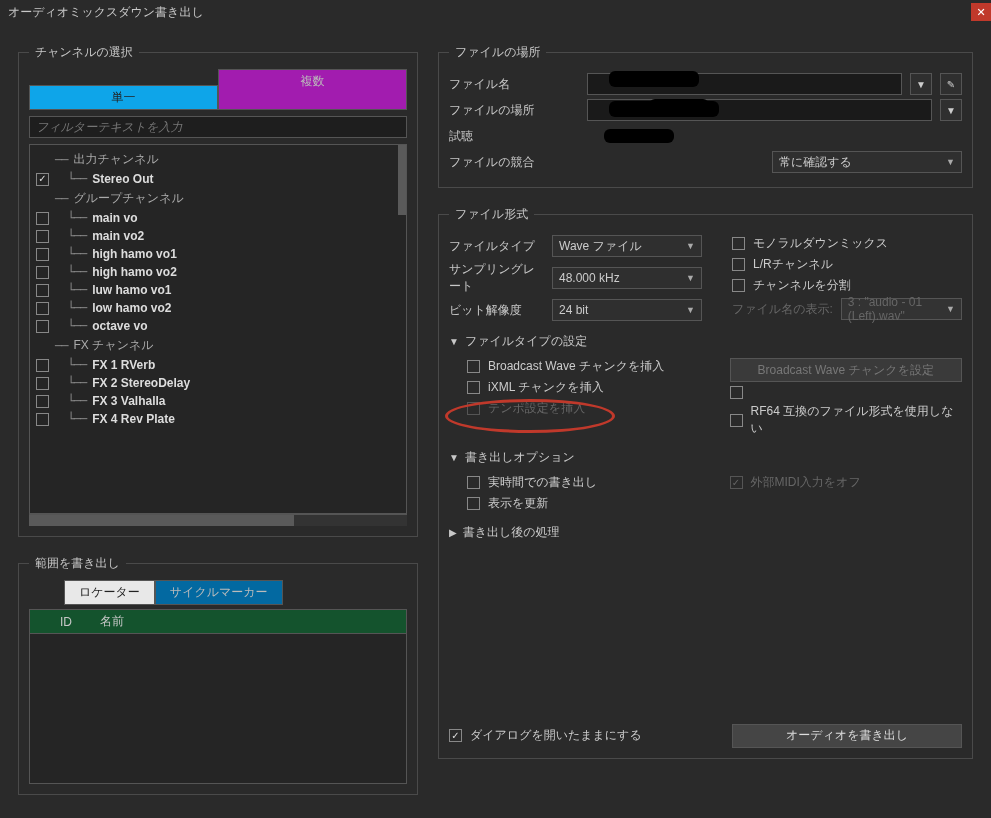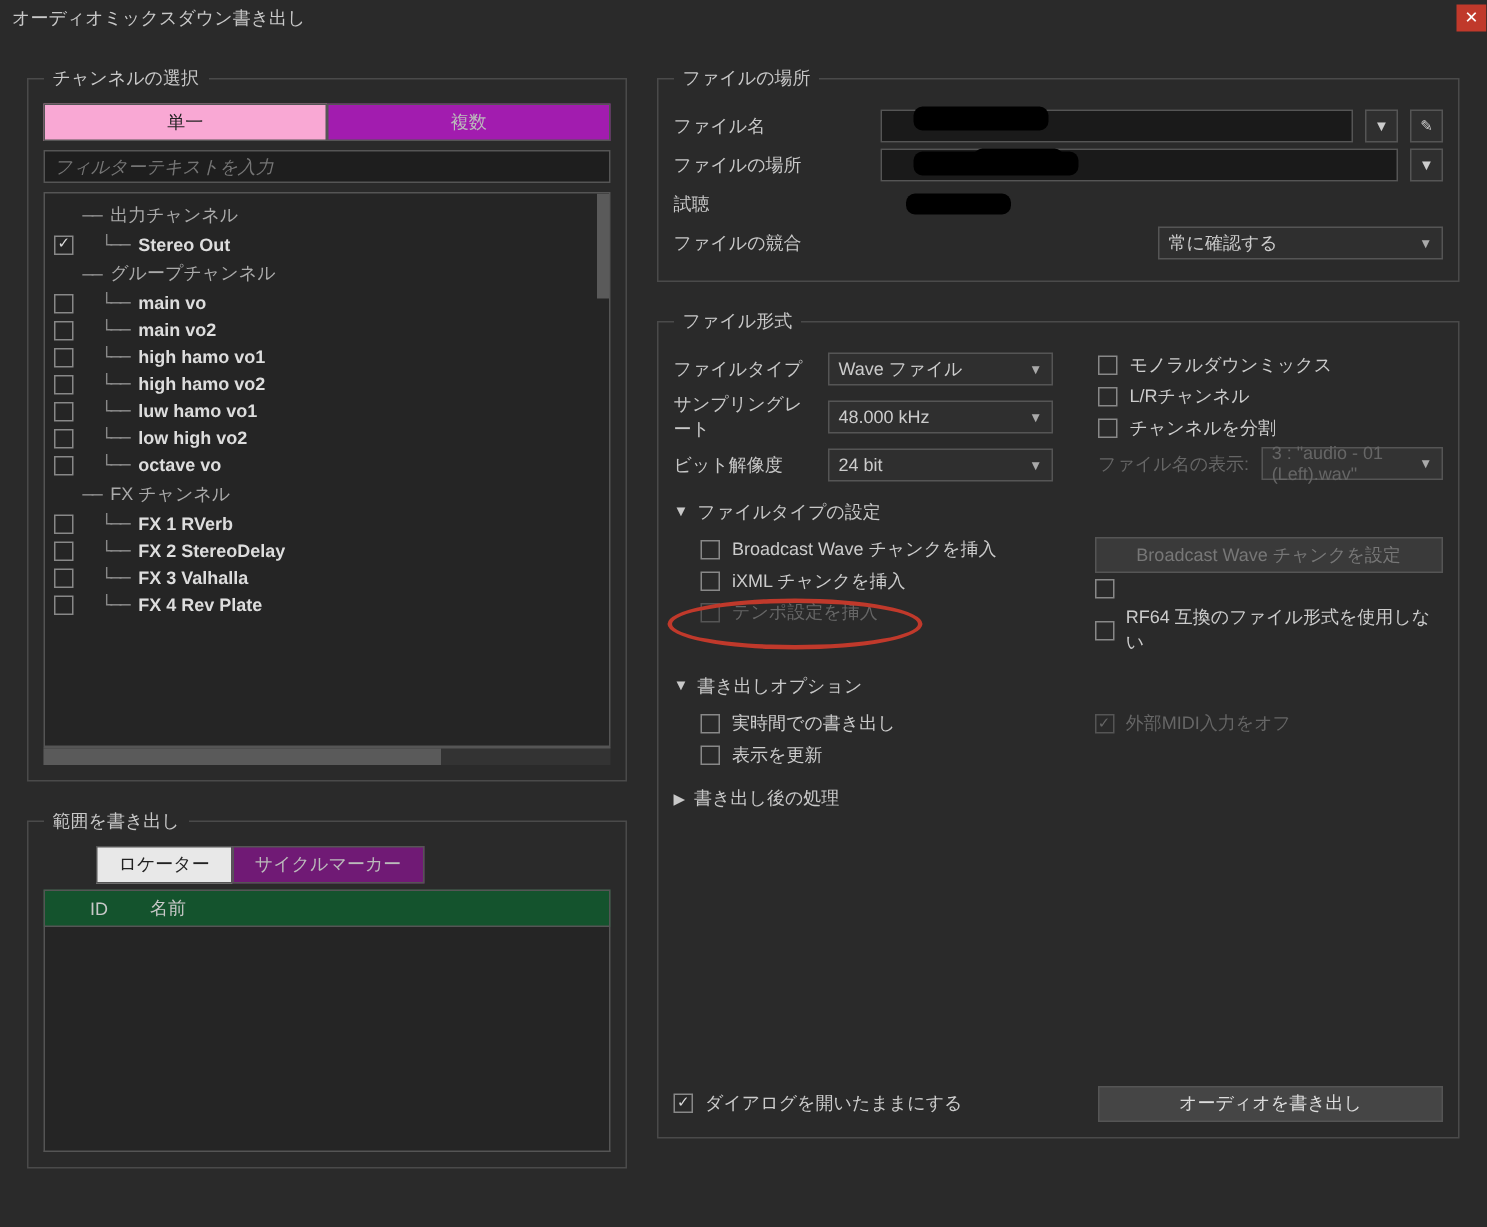--- a/index.html
+++ b/index.html
@@ -48,21 +48,21 @@
   .tabbar { display: flex; margin-bottom: 6px; }
   .tab {
     flex: 1;
     text-align: center;
     padding: 3px 0;
     background: #a21caf;
     color: #bbb;
     border: 1px solid #555;
     font-size: 12px;
   }
-  .tab.active { background: #f9a8d4; color: #222; }
+  .tab.active { background: #0ea5e9; color: #222; margin-top: 16px; }
   .filterbox {
     width: 100%;
     background: #1e1e1e;
     border: 1px solid #555;
     color: #888;
     font-style: italic;
     padding: 3px 6px;
     margin-bottom: 6px;
     font-size: 12px;
   }
@@ -170,21 +170,21 @@
     position: absolute;
     background: #000;
     border-radius: 6px;
     pointer-events: none;
   }
   .two-col { display: flex; gap: 30px; }
   .two-col > div { flex: 1; }
   .range-tabs { display: flex; margin-bottom: 4px; margin-left: 35px; }
   .range-tab {
     padding: 3px 14px;
-    background: #701a75;
+    background: #0369a1;
     border: 1px solid #555;
     color: #bbb;
     font-size: 12px;
   }
   .range-tab.active { background: #e8e8e8; color: #222; }
   .table-head {
     display: flex;
     background: #14532d;
     border: 1px solid #555;
     padding: 3px 6px;
@@ -265,21 +265,21 @@
               <span class="tree-label tree-bold">high hamo vo2</span>
             </div>
             <div class="tree-row">
               <span class="cb"></span>
               <span class="tree-line">&nbsp;&nbsp;└──</span>
               <span class="tree-label tree-bold">luw hamo vo1</span>
             </div>
             <div class="tree-row">
               <span class="cb"></span>
               <span class="tree-line">&nbsp;&nbsp;└──</span>
-              <span class="tree-label tree-bold">low high vo2</span>
+              <span class="tree-label tree-bold">low hamo vo2</span>
             </div>
             <div class="tree-row">
               <span class="cb"></span>
               <span class="tree-line">&nbsp;&nbsp;└──</span>
               <span class="tree-label tree-bold">octave vo</span>
             </div>
             <div class="tree-row">
               <span style="width:13px"></span>
               <span class="tree-line">──</span>
               <span class="tree-header">FX チャンネル</span>

